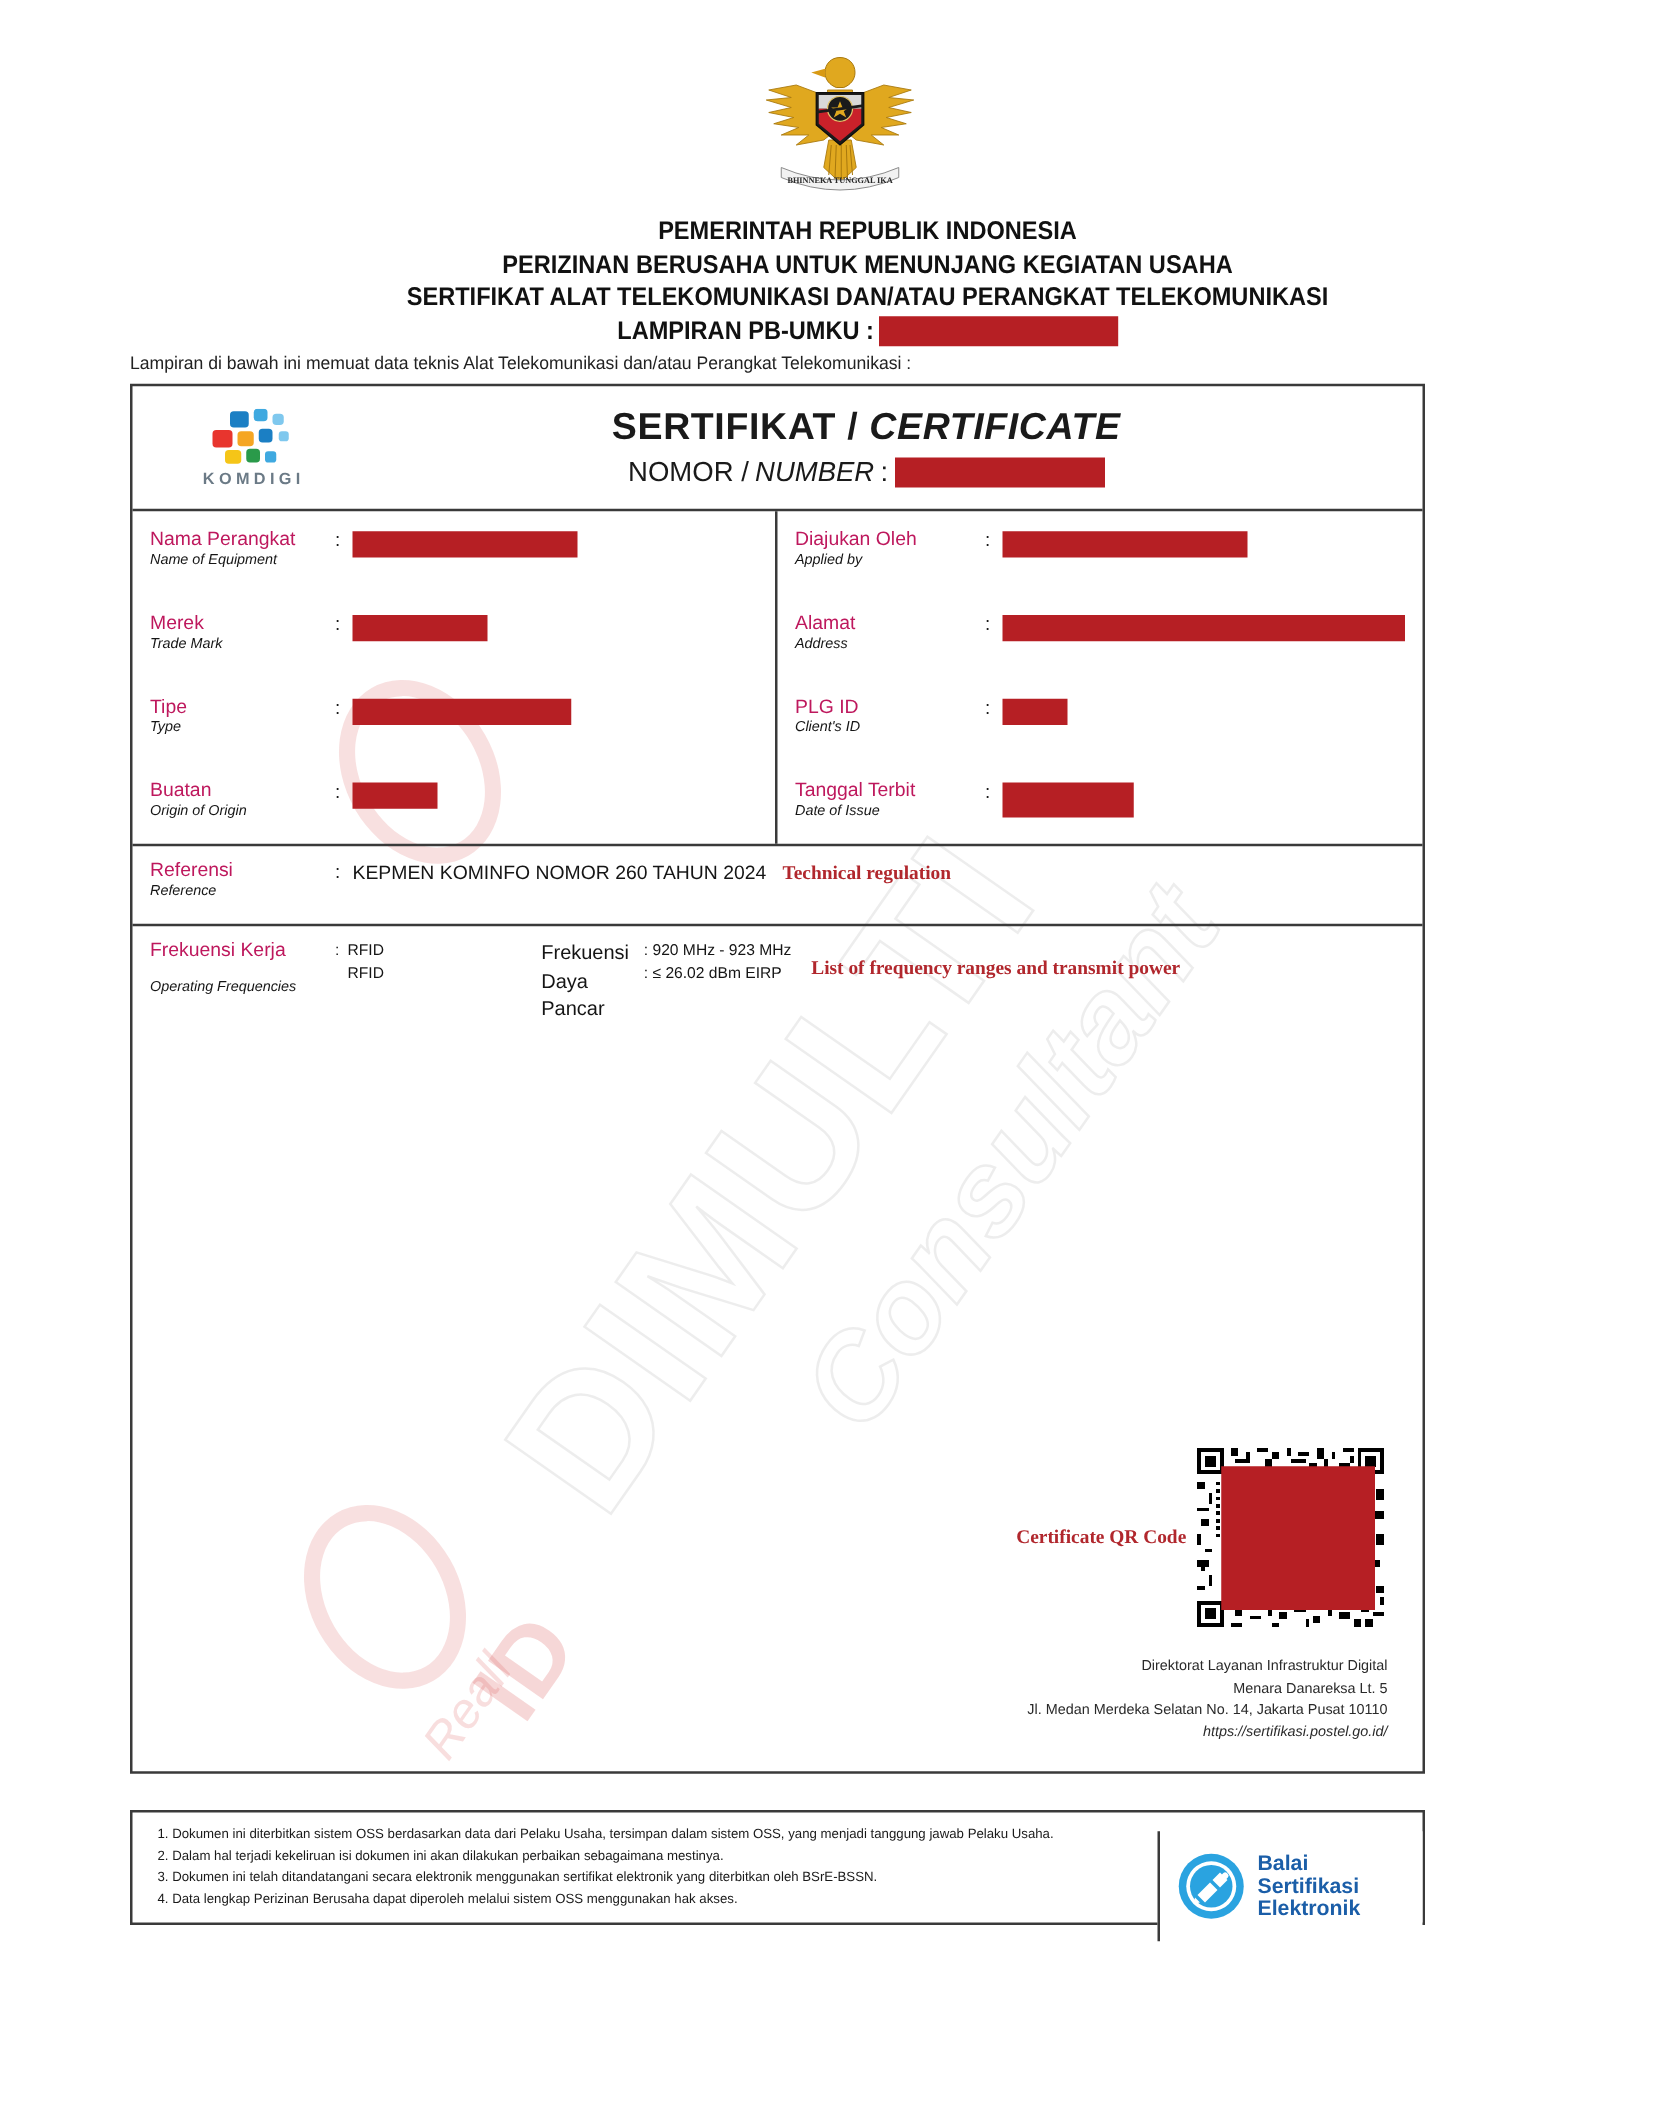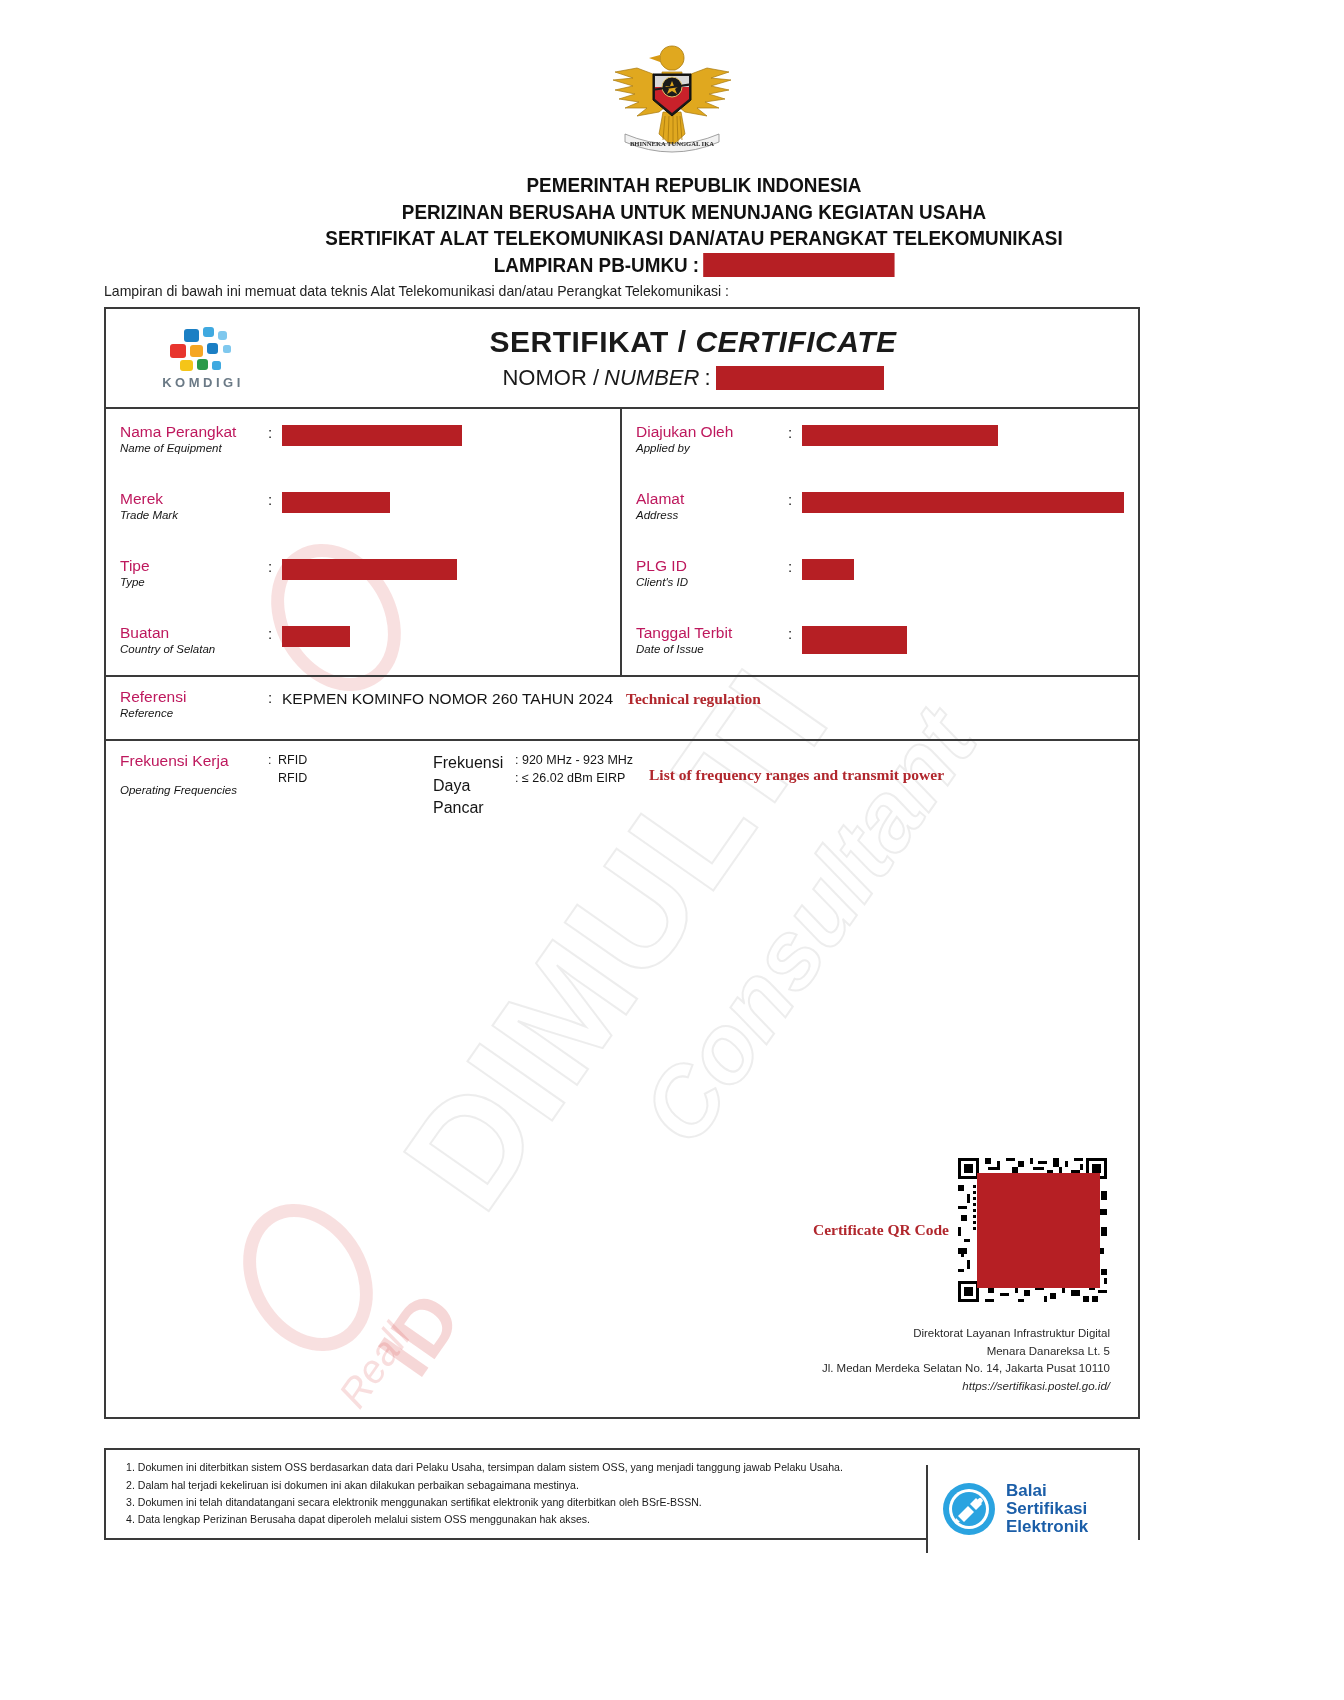--- a/index.html
+++ b/index.html
@@ -333,21 +333,21 @@
             <div class="en">Type</div>
           </div>
           <div class="f-colon">:</div>
           <div class="f-val">
             <span class="redact" style="width:175px;"></span>
           </div>
         </div>
         <div class="field">
           <div class="f-label">
             <div class="id">Buatan</div>
-            <div class="en">Country of Selatan</div>
+            <div class="en">Origin of Origin</div>
           </div>
           <div class="f-colon">:</div>
           <div class="f-val">
             <span class="redact" style="width:68px;"></span>
           </div>
         </div>
       </div>
 
       <div class="col right">
         <div class="field">

